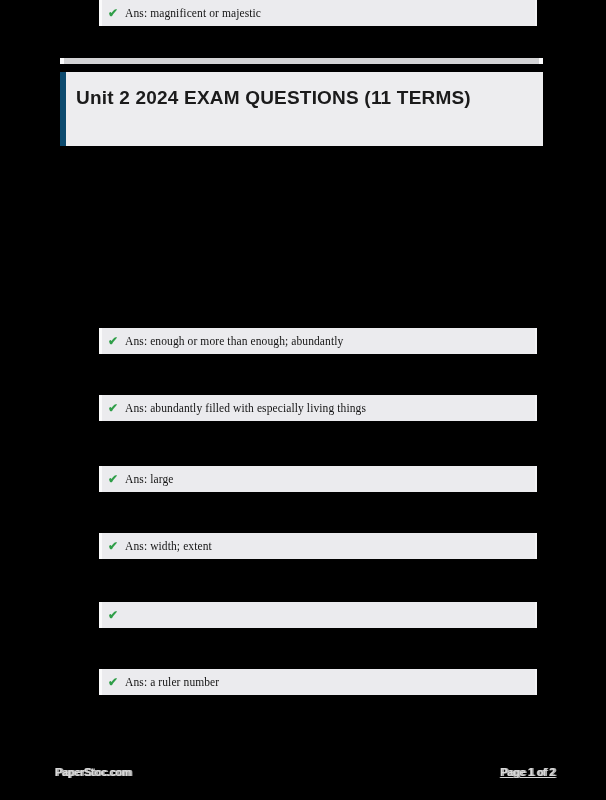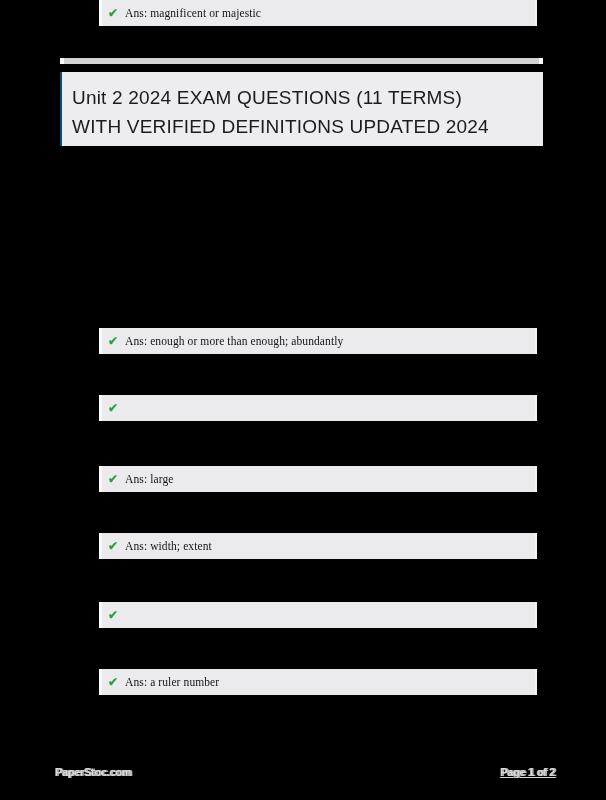--- a/index.html
+++ b/index.html
@@ -24,26 +24,26 @@
     border-left: 4px solid #fbfbfc;
     border-right: 4px solid #fbfbfc;
   }
   
   .title-box {
     position: absolute;
     top: 72px; left: 60px;
     width: 483px; height: 74px;
     box-sizing: border-box;
     background: #ededef;
-    border-left: 2px solid #0c4a6e;
+    border-left: 6px solid #0c4a6e;
     padding: 11px 5px 0 10px;
     color: #1b1b1b;
     font-size: 19px;
     line-height: 29px;
-    font-weight: 400;
+    font-weight: 700;
     letter-spacing: 0.2px;
     white-space: nowrap;
   }
   
   .answer-row {
     position: absolute;
     left: 99px;
     width: 438px; height: 26px;
     box-sizing: border-box;
     background: #ebebee;
@@ -93,30 +93,30 @@
 </style>
 </head>
 <body>
 
 <div class="page">
 
   <div class="top-strip"></div>
 
   <div class="title-box">
     <div>Unit 2 2024 EXAM QUESTIONS (11 TERMS)</div>
-    <div>WITH VERIFIED DEFINITIONS UPDATED 2024</div>
   </div>
 
   <div class="answer-row">
     <span class="check">✔</span>
     <span class="answer-text">Ans: enough or more than enough; abundantly</span>
   </div>
 
   <div class="answer-row">
     <span class="check">✔</span>
+    <span class="answer-text">Ans: abundantly filled with especially living things</span>
   </div>
 
   <div class="answer-row">
     <span class="check">✔</span>
     <span class="answer-text">Ans: large</span>
   </div>
 
   <div class="answer-row">
     <span class="check">✔</span>
     <span class="answer-text">Ans: width; extent</span>

